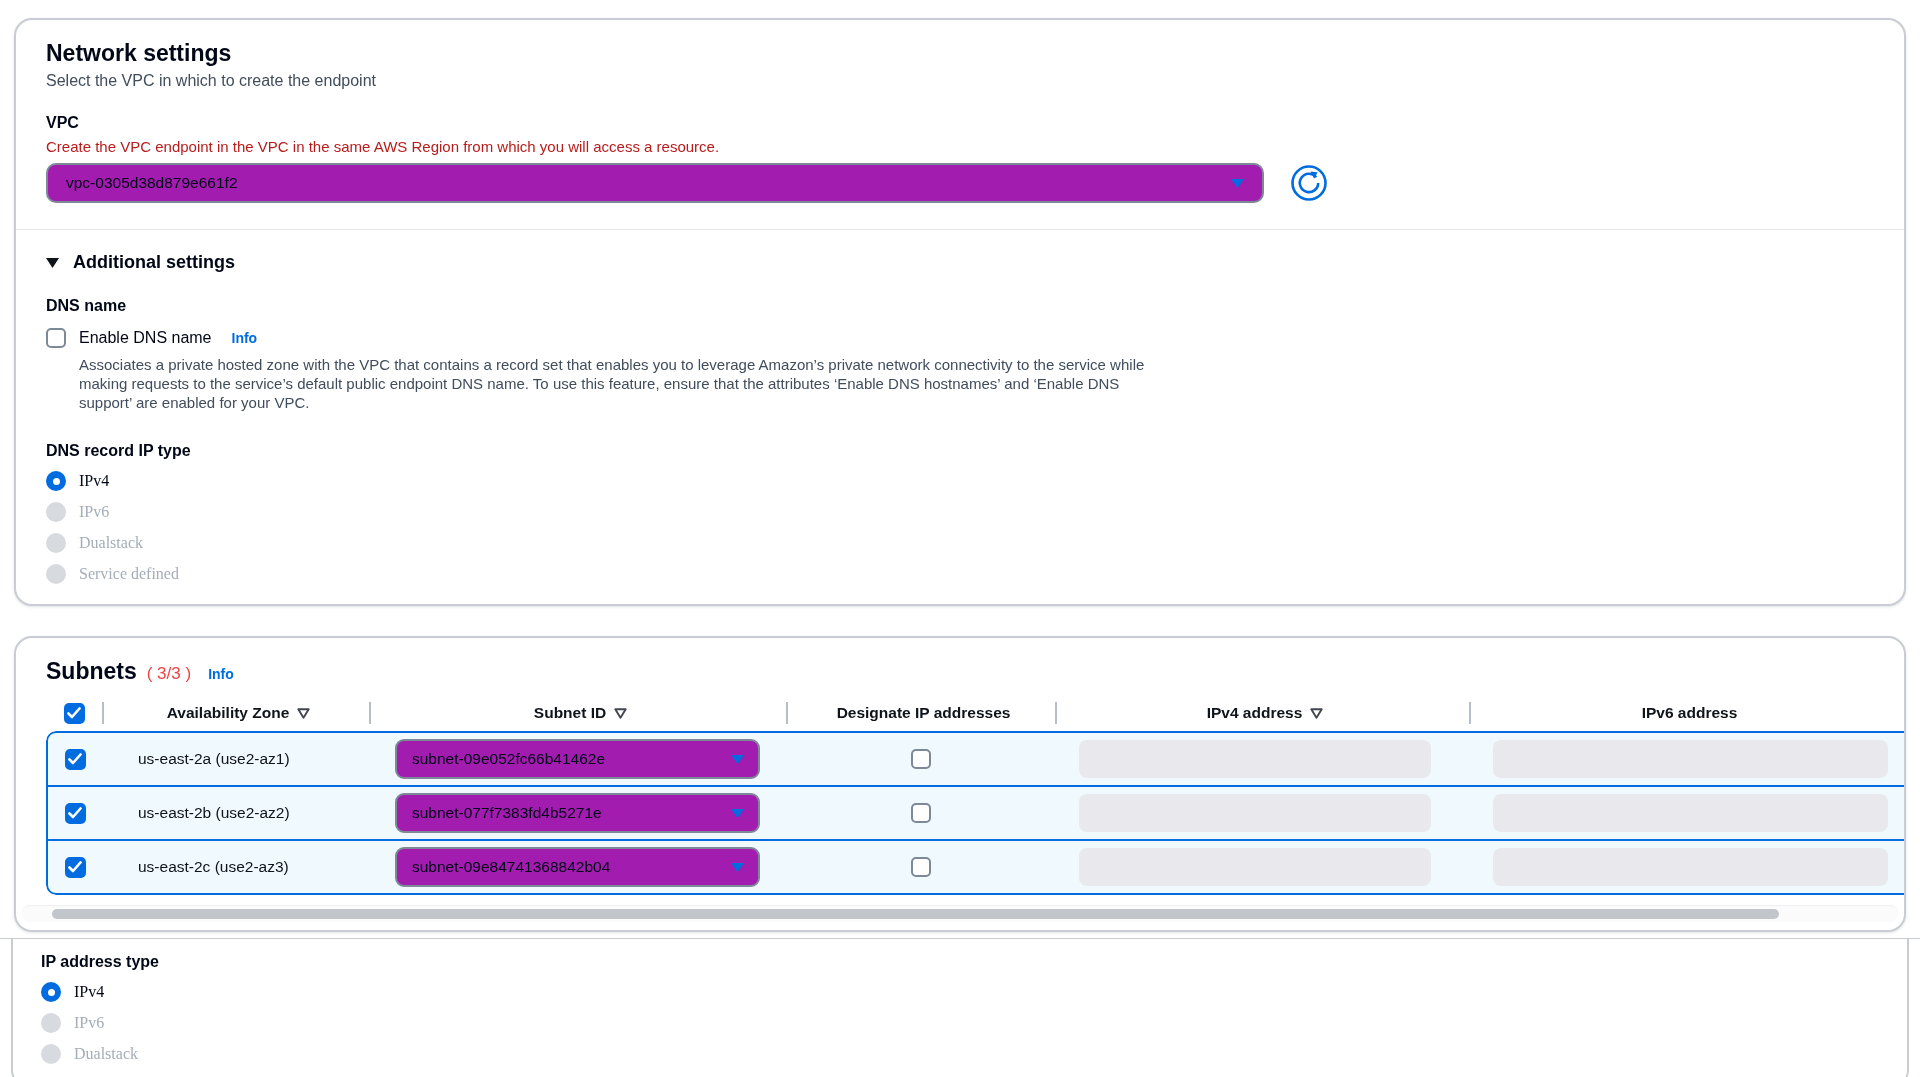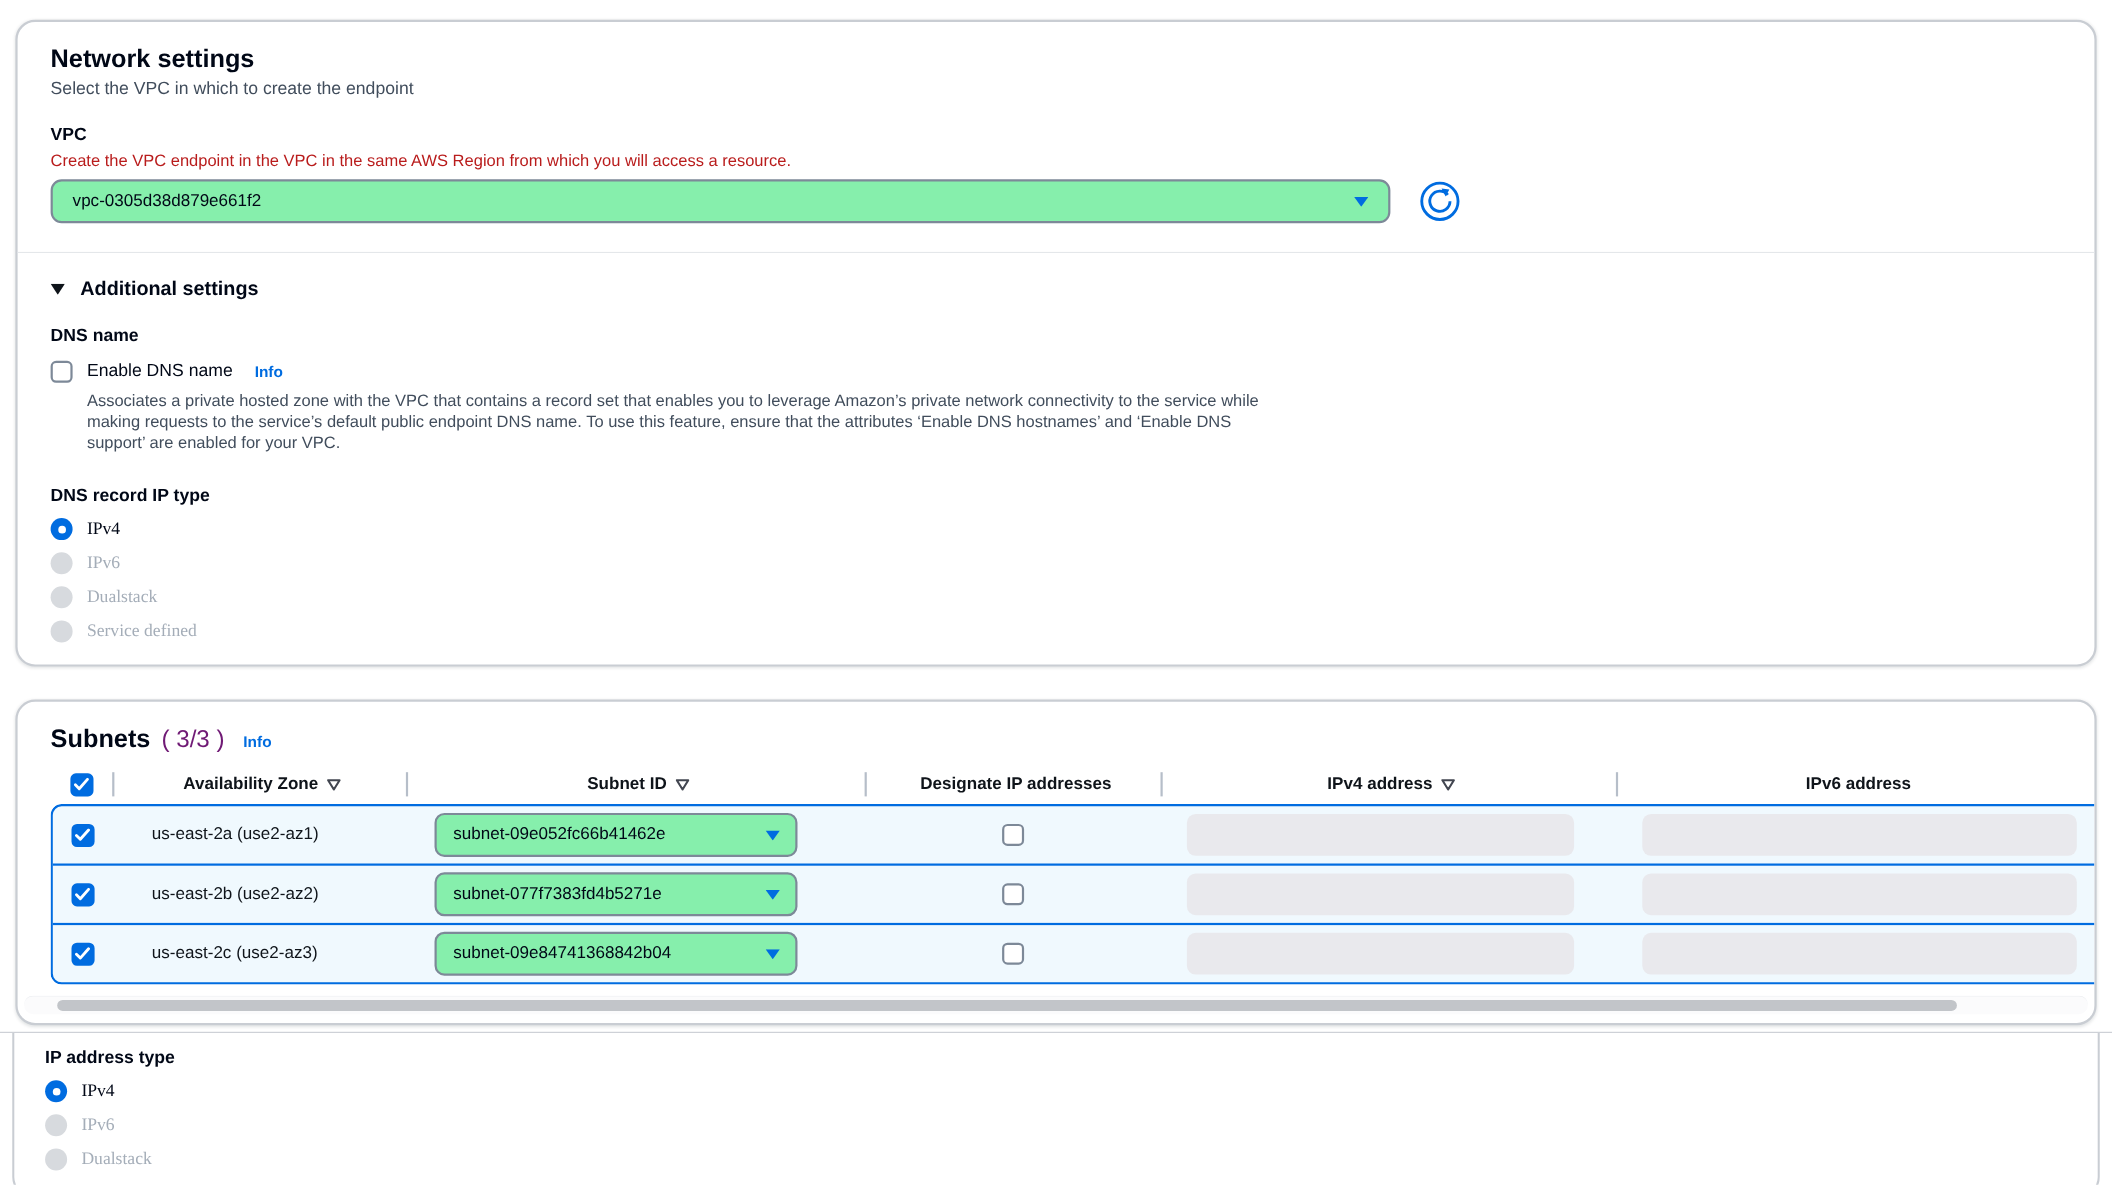--- a/index.html
+++ b/index.html
@@ -8,21 +8,21 @@
   .card{box-sizing:border-box;width:1892px;margin:0 auto;background:#fff;
         border:2px solid #c9cdd3;border-radius:18px;box-shadow:0 1px 3px rgba(0,28,36,.12);}
 
   
   #card-network{margin-top:18px;padding:20px 30px 20px 30px;}
   .card-title{font-size:23px;font-weight:700;line-height:27px;color:#000716;}
   .card-sub{font-size:16px;color:#414d5c;margin-top:5px;}
   .field-label{font-size:16px;font-weight:700;margin-top:24px;}
   .field-desc{font-size:15px;color:#b91c1c;margin-top:6px;}
   .vpc-row{display:flex;align-items:center;gap:26px;margin-top:8px;}
-  .select{box-sizing:border-box;height:40px;background:#86efac;border:2px solid #7d8998;border-radius:10px;
+  .select{box-sizing:border-box;height:40px;background:#a21caf;border:2px solid #7d8998;border-radius:10px;
           display:flex;align-items:center;justify-content:space-between;padding:0 18px;font-size:15.5px;
           color:#000716;cursor:pointer;}
   .vpc-select{width:1218px;}
   .icon-btn{border:none;background:none;padding:0;width:38px;height:38px;cursor:pointer;display:flex;}
   .card-divider{height:1px;background:#e4e7ea;margin:26px -30px 0 -30px;}
   .section-head{display:flex;align-items:center;gap:14px;margin-top:22px;cursor:pointer;}
   .section-head-label{font-size:18px;font-weight:700;}
   .sub-label{font-size:16px;font-weight:700;margin-top:24px;}
   .check-row{display:flex;align-items:center;gap:13px;margin-top:13px;}
   .checkbox{box-sizing:border-box;width:20px;height:20px;border:2px solid #7d8998;border-radius:5px;
@@ -39,36 +39,36 @@
   .radio.checked::after{content:"";position:absolute;left:6.5px;top:6.5px;width:7px;height:7px;
                         border-radius:50%;background:#fff;}
   .radio.disabled{background:#d7dade;}
   .radio-label{font-size:16px;font-family:Liberation Serif, serif;}
   .radio-label.dim{color:#a4adb8;}
 
   
   #card-subnets{margin-top:30px;padding:20px 0 8px 0;overflow:hidden;}
   .subnets-title-row{display:flex;align-items:baseline;gap:10px;padding-left:30px;margin-bottom:10px;}
   .subnets-title{font-size:23px;font-weight:700;}
-  .subnets-count{font-size:22px;font-weight:400;color:#701a75;}
+  .subnets-count{font-size:17px;font-weight:400;color:#ef4444;}
   .tbl-header{display:grid;grid-template-columns:56px 267px 417px 269px 414px 1fr;align-items:center;
               height:36px;margin-left:30px;font-size:15.5px;font-weight:700;color:#0f141a;}
   .th{display:flex;align-items:center;justify-content:center;height:26px;
       padding:0 16px 0 22px;position:relative;}
   .th.sep::before{content:"";position:absolute;left:0;top:2px;bottom:2px;width:2px;background:#b6bec9;}
   .th-check{display:flex;justify-content:center;}
   .sort-icon{display:flex;flex:none;margin-left:8px;cursor:pointer;}
   .rows-viewport{overflow:hidden;margin-left:30px;border-radius:10px 0 0 10px;}
   .rows-group{box-sizing:border-box;width:calc(100% + 40px);border:2px solid #006ce0;border-radius:10px;
               background:#f0f9fe;}
   .row{display:grid;grid-template-columns:54px 267px 417px 269px 414px 1fr;align-items:center;height:52px;}
   .row + .row{border-top:2px solid #006ce0;}
   .cell-check{display:flex;justify-content:center;}
   .cell-az{padding-left:36px;font-size:15.5px;color:#0f141a;}
-  .row-select{width:330px;height:40px;border-radius:9px;margin-left:26px;padding:0 14px 0 15px;}
+  .row-select{width:365px;height:40px;border-radius:9px;margin-left:26px;padding:0 14px 0 15px;}
   .cell-center{display:flex;justify-content:center;}
   .ghost-field{height:38px;background:#e9e9ed;border-radius:8px;margin-left:24px;}
   .ghost-ipv4{width:352px;}
   .ghost-ipv6{width:395px;}
   .hscroll{position:relative;height:16px;margin:10px 6px 0 6px;background:#fbfbfc;
            border-top:1px solid #edeff2;border-radius:8px;}
   .hscroll-thumb{position:absolute;left:30px;top:3px;width:1727px;height:10px;background:#c2c5c9;
                  border-radius:5px;cursor:pointer;}
 
   

